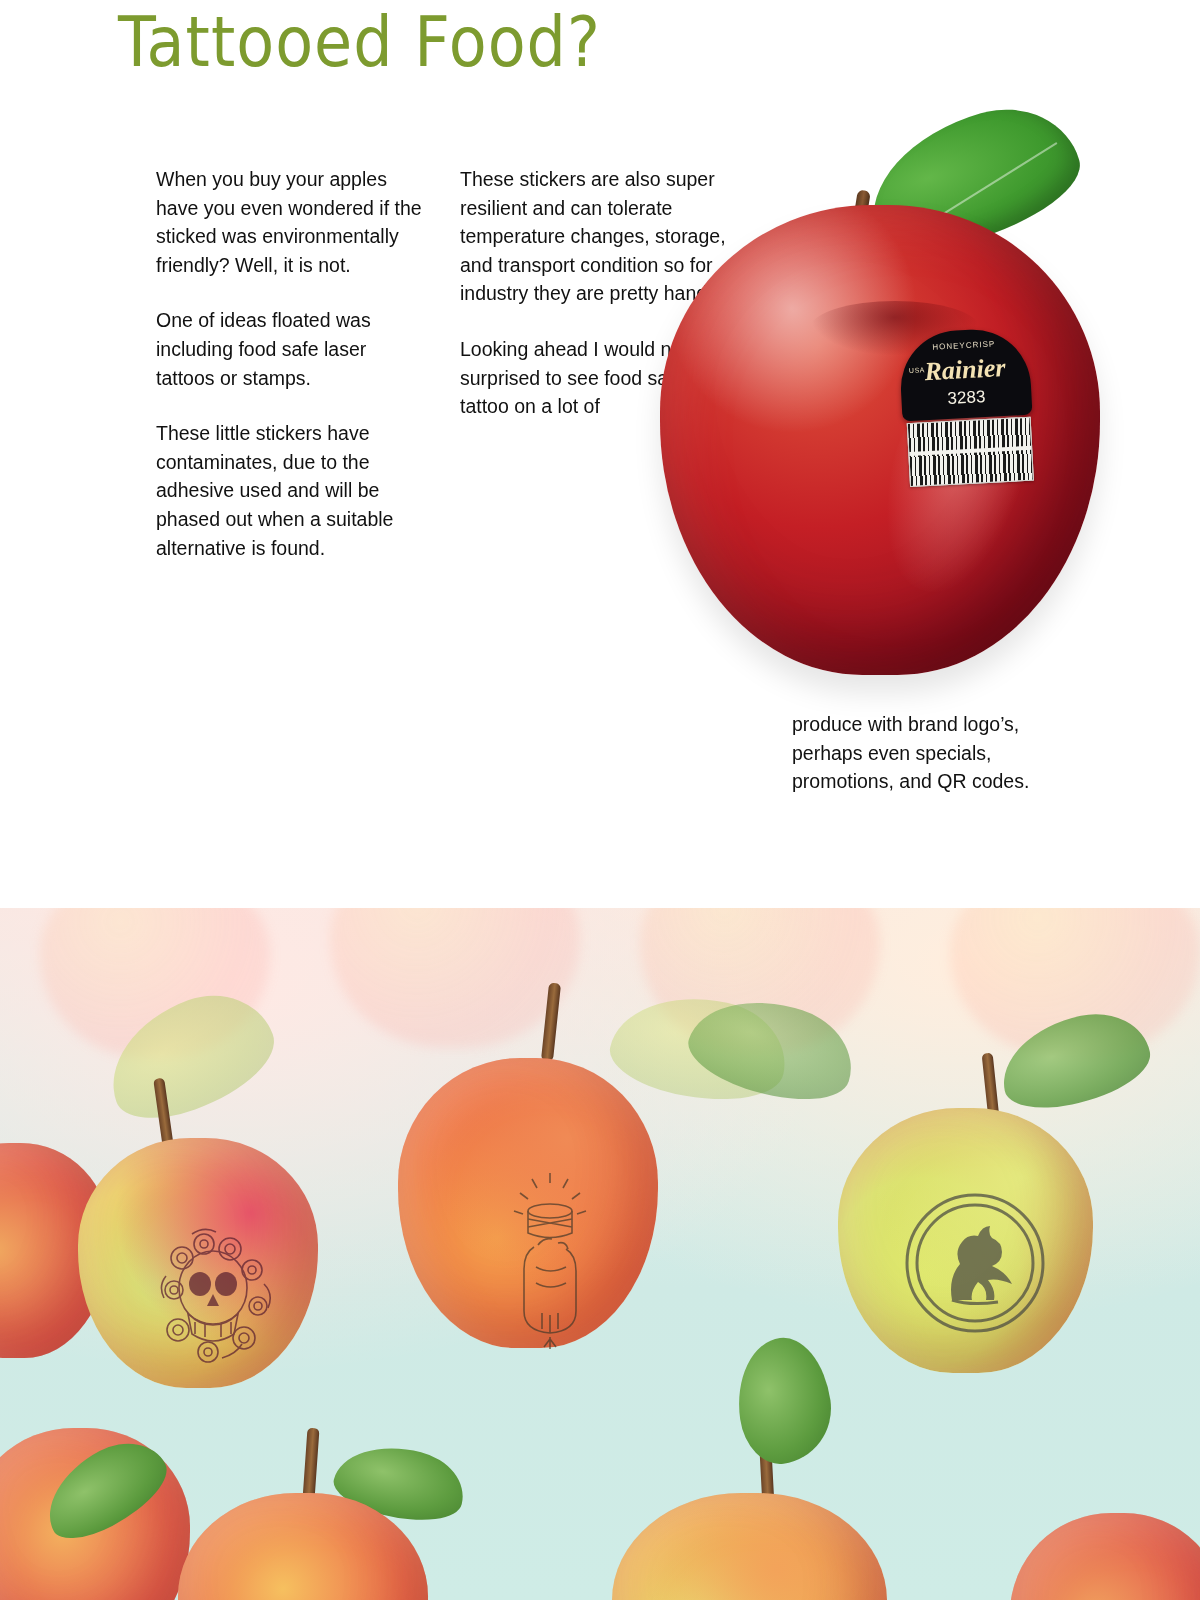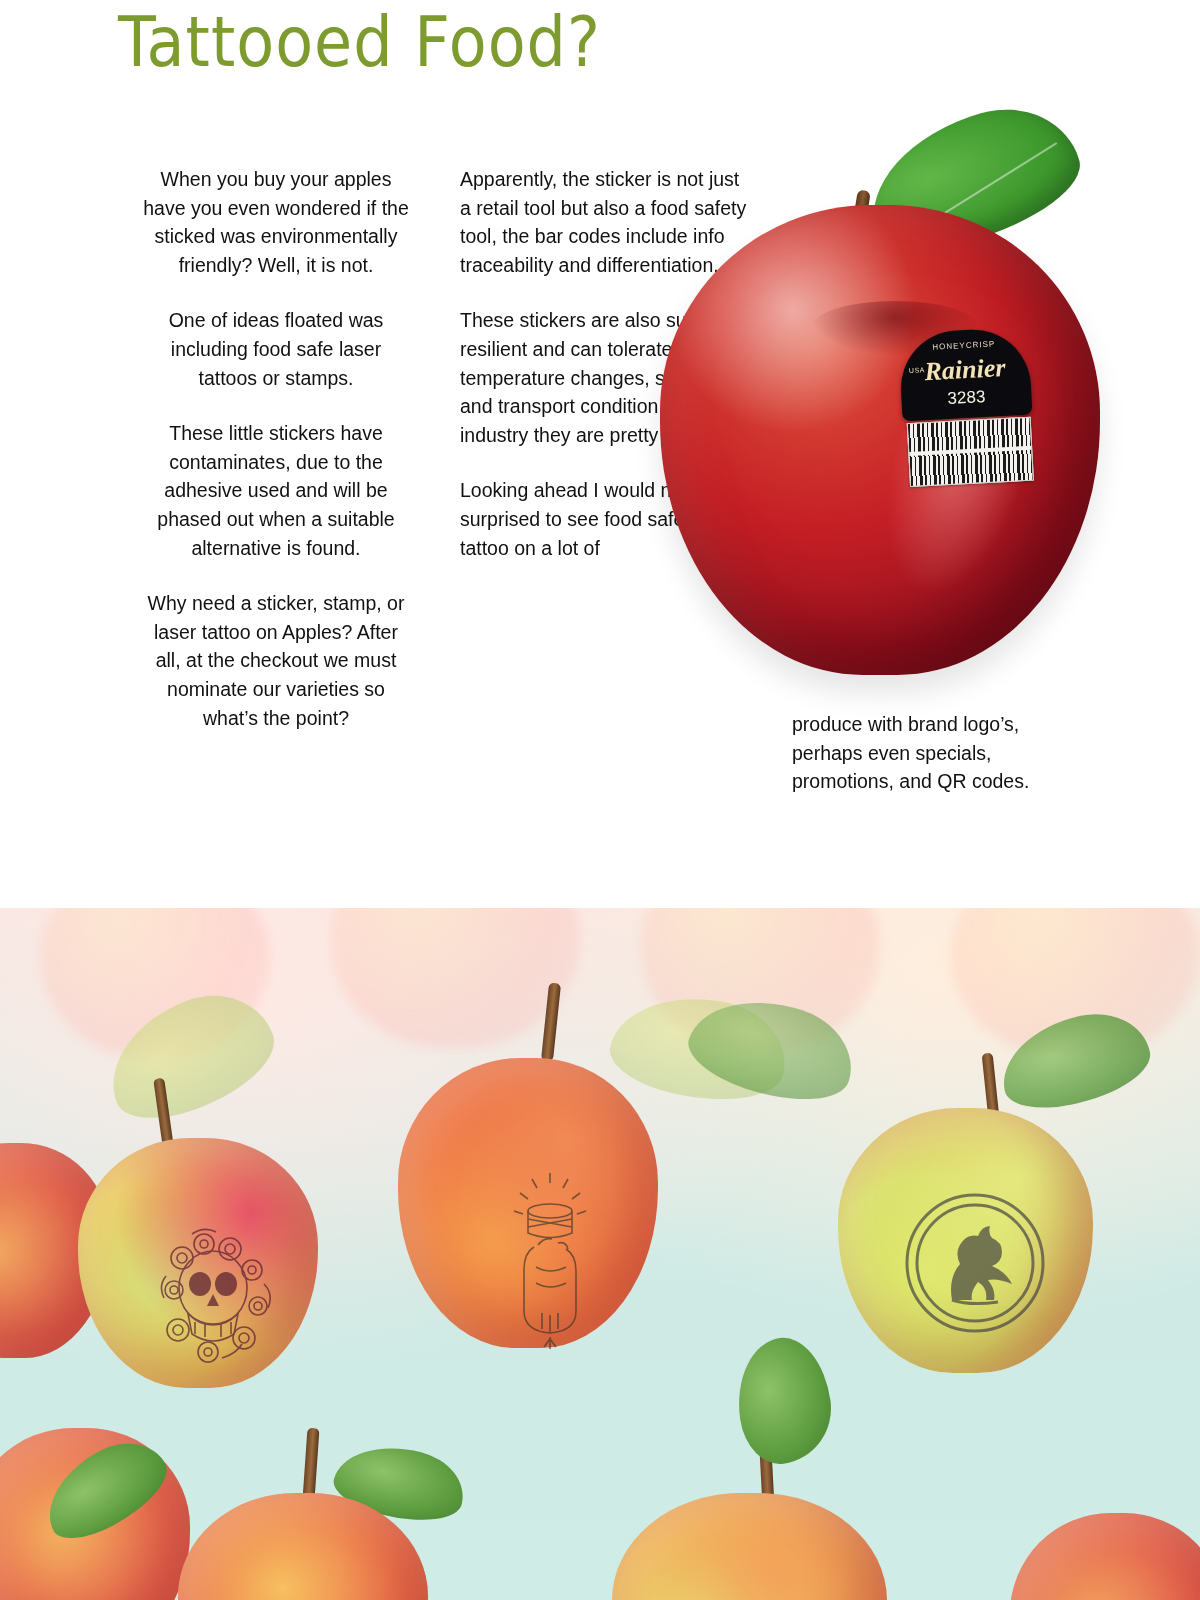--- a/index.html
+++ b/index.html
@@ -41,21 +41,21 @@
   .col {
     position: absolute;
     top: 0;
     font-size: 19.5px;
     line-height: 28.6px;
     color: #111111;
   }
   .col p {
     margin: 0 0 27px 0;
   }
-  .col-1 { left: 0px;   width: 272px; text-align: center; }
+  .col-1 { left: 16px;   width: 272px; }
   .col-2 { left: 320px; width: 290px; }
   .col-3 { left: 652px; width: 290px; top: 545px; }
 
   
   .hero-apple {
     position: absolute;
     left: 640px;
     top: 110px;
     width: 520px;
     height: 580px;
@@ -290,25 +290,23 @@
 <body>
 
 <div class="page-title">Tattooed Food?</div>
 
 <div class="article">
 
   <div class="col col-1">
     <p>When you buy your apples have you even wondered if the sticked was environmentally friendly? Well, it is not.</p>
     <p>One of ideas floated was including food safe laser tattoos or stamps.</p>
     <p>These little stickers have contaminates, due to the adhesive used and will be phased out when a suitable alternative is found.</p>
-    <p>Why need a sticker, stamp, or laser tattoo on Apples? After all, at the checkout we must nominate our varieties so what’s the point?</p>
   </div>
 
   <div class="col col-2">
-    <p>Apparently, the sticker is not just a retail tool but also a food safety tool, the bar codes include info traceability and differentiation.</p>
     <p>These stickers are also super resilient and can tolerate temperature changes, storage, and transport condition so for industry they are pretty handy.</p>
     <p>Looking ahead I would not be surprised to see food safe laser tattoo on a lot of</p>
   </div>
 
   <div class="col col-3">
     <p>produce with brand logo’s, perhaps even specials, promotions, and QR codes.</p>
   </div>
 </div>
 
 <div class="hero-apple">

